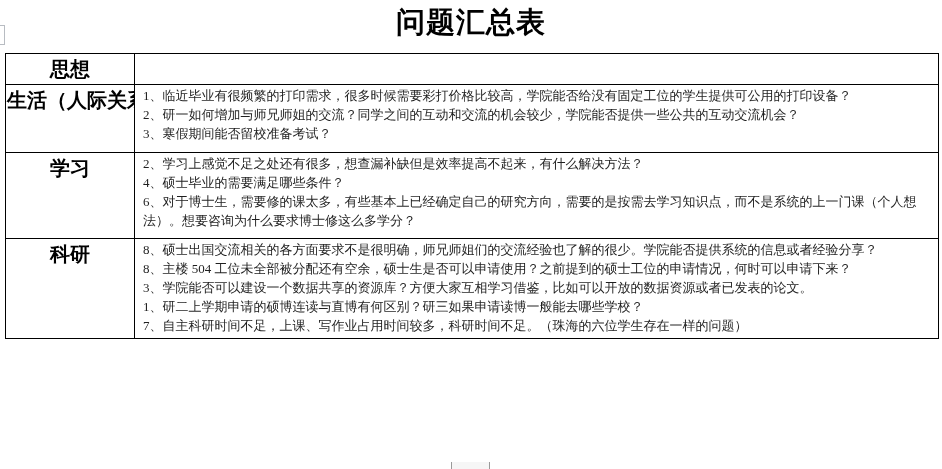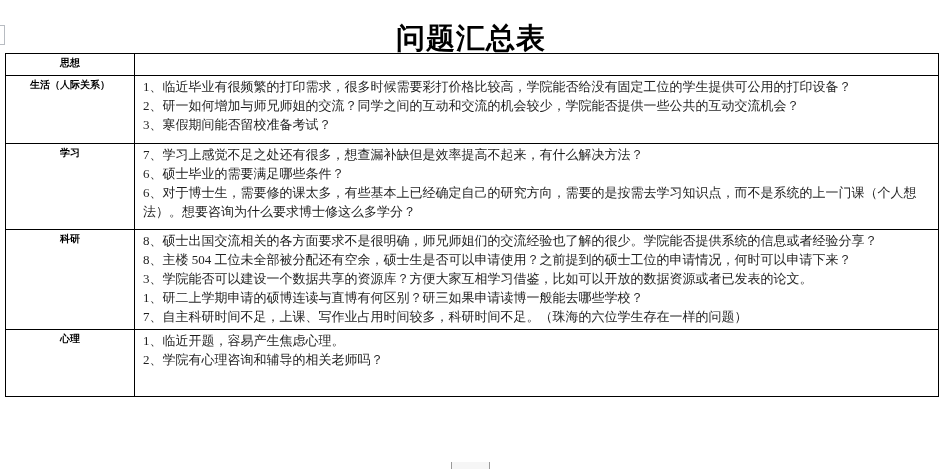--- a/index.html
+++ b/index.html
@@ -2,39 +2,39 @@
 <html><head>
 <meta charset="utf-8">
 <style>
   html,body{margin:0;padding:0;}
   body{
     width:942px;height:469px;overflow:hidden;position:relative;
     background:#ffffff;
     font-family:"Liberation Serif","DejaVu Serif",serif;
   }
   .doc-title{
-    margin:16px;padding-top:5px;
+    margin:0;padding-top:5px;
     text-align:center;
     font-size:29px;font-weight:bold;color:#000000;
     letter-spacing:1px;line-height:34px;
   }
   table.qtable{
     position:absolute;left:5px;top:53px;width:934px;
     border-collapse:collapse;table-layout:fixed;
     background:#ffffff;
   }
   .qtable td{
     border:1px solid #000000;
     vertical-align:top;
     overflow:hidden;
   }
   .col-cat{width:129px;}
   td.cat-cell{
     font-weight:bold;text-align:center;
-    font-size:10px;color:#000000;
+    font-size:20px;color:#000000;
     padding-top:2px;white-space:nowrap;
   }
   td.q-cell{
     padding:1px 6px 0 8px;
     font-size:13px;color:#1f1f1f;
   }
   .q-item{line-height:19px;}
   
   .qtable tbody tr:nth-child(1){height:22px;}
   .qtable tbody tr:nth-child(2){height:68px;}
@@ -73,40 +73,33 @@
         <td class="cat-cell">生活（人际关系）</td>
         <td class="q-cell">
           <div class="q-item">1、临近毕业有很频繁的打印需求，很多时候需要彩打价格比较高，学院能否给没有固定工位的学生提供可公用的打印设备？</div>
           <div class="q-item">2、研一如何增加与师兄师姐的交流？同学之间的互动和交流的机会较少，学院能否提供一些公共的互动交流机会？</div>
           <div class="q-item">3、寒假期间能否留校准备考试？</div>
         </td>
       </tr>
       <tr>
         <td class="cat-cell">学习</td>
         <td class="q-cell">
-          <div class="q-item">7、学习上感觉不足之处还有很多，想查漏补缺但是效率提高不起来，有什么解决方法？</div>
-          <div class="q-item">6、硕士毕业的需要满足哪些条件？</div>
+          <div class="q-item">2、学习上感觉不足之处还有很多，想查漏补缺但是效率提高不起来，有什么解决方法？</div>
+          <div class="q-item">4、硕士毕业的需要满足哪些条件？</div>
           <div class="q-item">6、对于博士生，需要修的课太多，有些基本上已经确定自己的研究方向，需要的是按需去学习知识点，而不是系统的上一门课（个人想法）。想要咨询为什么要求博士修这么多学分？</div>
         </td>
       </tr>
       <tr>
         <td class="cat-cell">科研</td>
         <td class="q-cell">
           <div class="q-item">8、硕士出国交流相关的各方面要求不是很明确，师兄师姐们的交流经验也了解的很少。学院能否提供系统的信息或者经验分享？</div>
           <div class="q-item">8、主楼 504 工位未全部被分配还有空余，硕士生是否可以申请使用？之前提到的硕士工位的申请情况，何时可以申请下来？</div>
           <div class="q-item">3、学院能否可以建设一个数据共享的资源库？方便大家互相学习借鉴，比如可以开放的数据资源或者已发表的论文。</div>
           <div class="q-item">1、研二上学期申请的硕博连读与直博有何区别？研三如果申请读博一般能去哪些学校？</div>
           <div class="q-item">7、自主科研时间不足，上课、写作业占用时间较多，科研时间不足。（珠海的六位学生存在一样的问题）</div>
         </td>
       </tr>
-      <tr>
-        <td class="cat-cell">心理</td>
-        <td class="q-cell">
-          <div class="q-item">1、临近开题，容易产生焦虑心理。</div>
-          <div class="q-item">2、学院有心理咨询和辅导的相关老师吗？</div>
-        </td>
-      </tr>
     </tbody>
 </table>
 
 <div class="left-edge-artifact"></div>
 
 <div class="bottom-page-tab"></div>
 
 </body></html>

